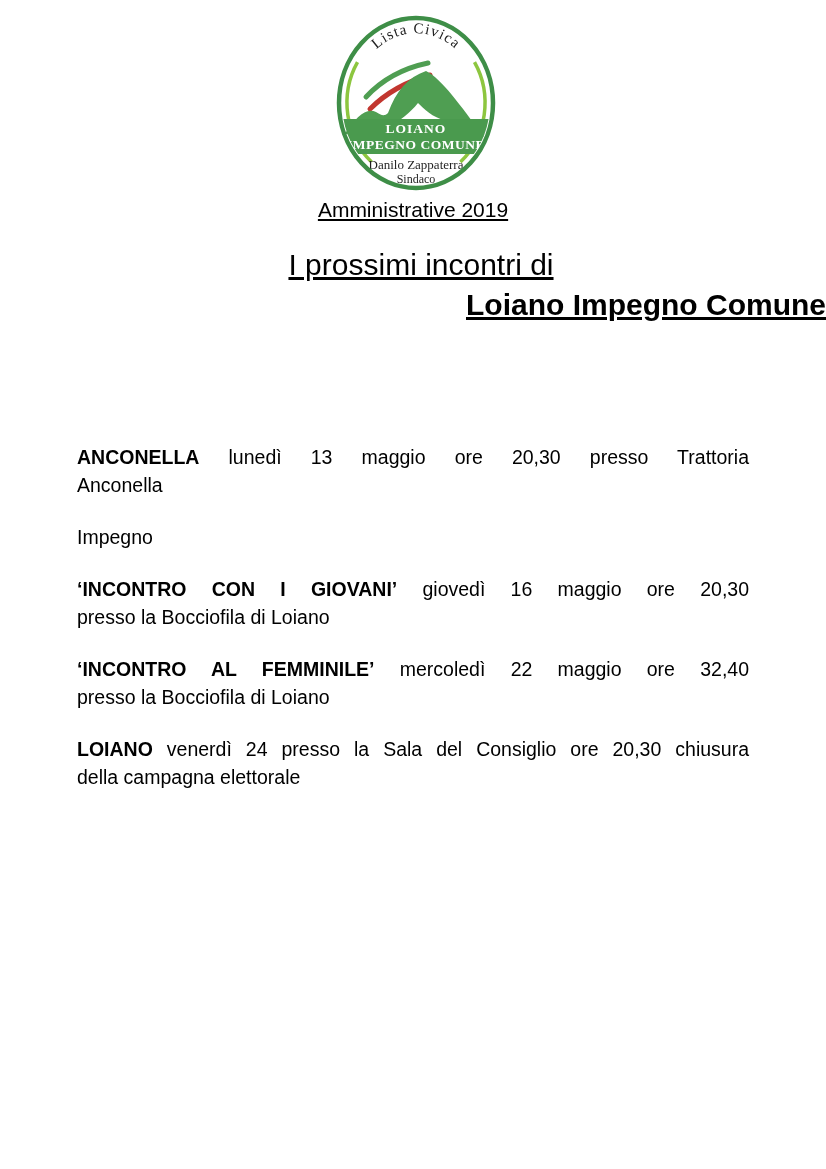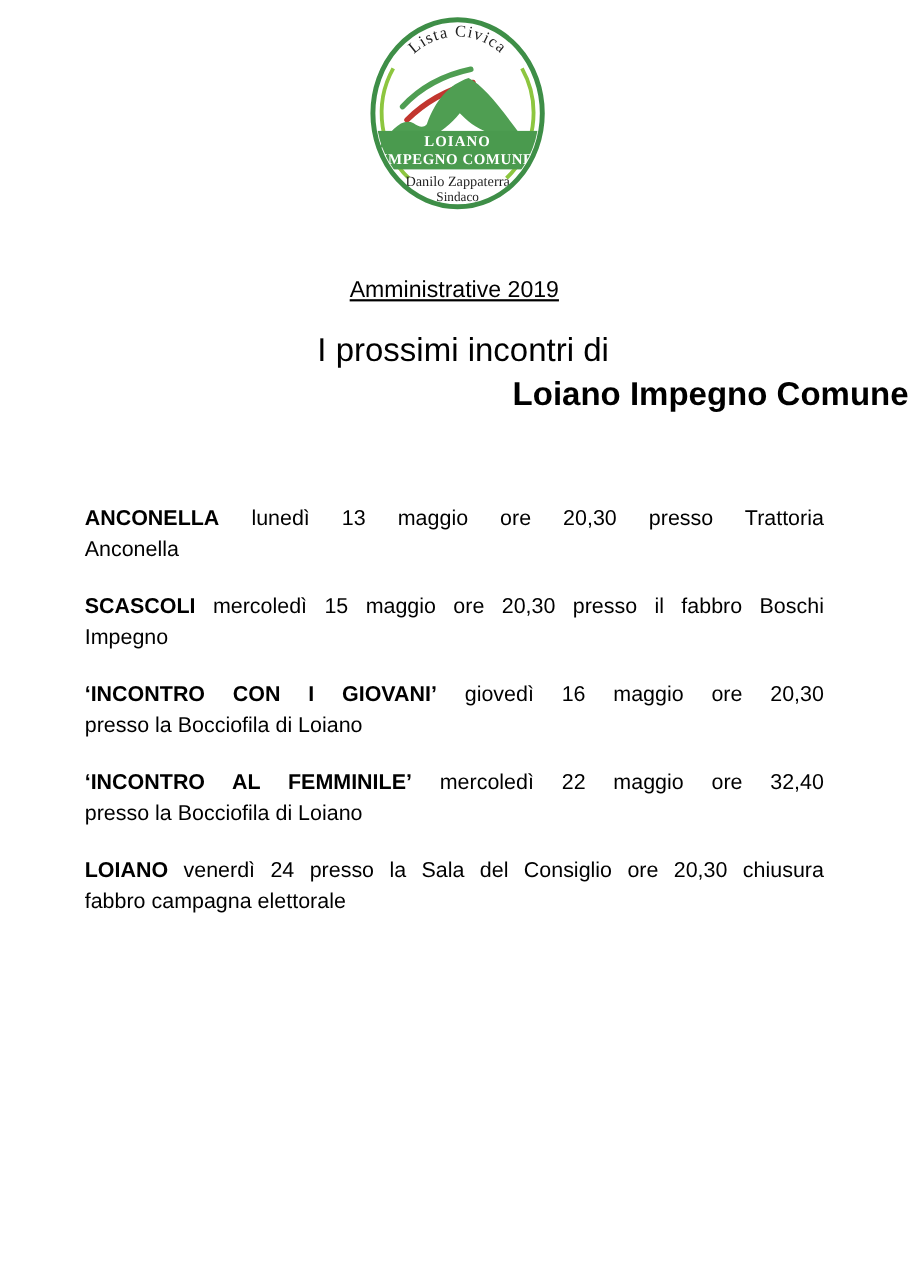--- a/index.html
+++ b/index.html
@@ -11,38 +11,37 @@
     font-family: "Liberation Sans", sans-serif;
     color: #000000;
     overflow: hidden;
   }
   .logo-wrap {
     width: 164px;
     margin: 13px auto 0 auto;
     padding-left: 6px; 
   }
   .subtitle {
-    margin-top: 53px;
     text-align: center;
     font-size: 21px;
     font-weight: 400;
     text-decoration: underline;
     line-height: 26px;
   }
   .title {
     margin-top: 22px;
     text-align: center;
     font-size: 30px;
     line-height: 40px;
   }
   .title .t1 { display: block; font-weight: 400; }
   .title .t2 { display: block; font-weight: 700; text-align: right; }
   .events {
     width: 672px;
-    margin: 78px auto 0 auto;
+    margin: 118px auto 0 auto;
   }
   .event {
     margin: 0 0 24px 0;
     font-size: 19.5px;
     line-height: 28px;
   }
   .event .l1 {
     display: block;
     text-align: justify;
     text-align-last: justify;
@@ -98,52 +97,50 @@
 
       <text x="82" y="156" text-anchor="middle" font-size="13" fill="#1f1f1f">Danilo Zappaterra</text>
       <text x="82" y="170" text-anchor="middle" font-size="12" fill="#1f1f1f">Sindaco</text>
 
       <ellipse cx="82" cy="90" rx="77" ry="85" fill="none" stroke="#3e8e47" stroke-width="4.5"></ellipse>
     </svg>
   </div>
 
   <div class="subtitle">Amministrative 2019</div>
 
-  <h1 class="title" style="margin:22px 0 0 16px;">
+  <h1 class="title" style="margin:22px 0 0 16px;text-decoration:underline;">
     <span class="t1">I prossimi incontri di</span>
     <span class="t2">Loiano Impegno Comune</span>
   </h1>
 
   <div class="events">
 
     <p class="event">
       <span class="l1"><strong>ANCONELLA</strong>
         <span>lunedì 13 maggio ore 20,30 presso Trattoria</span></span>
       <span class="l2">Anconella</span>
     </p>
 
     <p class="event">
-      <span class="l1"><strong>SCASCOLI</strong>
-        <span>mercoledì 15 maggio ore 20,30 presso il fabbro Boschi</span></span>
       <span class="l2">Impegno</span>
     </p>
 
     <p class="event">
       <span class="l1"><strong>‘INCONTRO CON I GIOVANI’</strong>
         <span>giovedì 16 maggio ore 20,30</span></span>
       <span class="l2">presso la Bocciofila di Loiano</span>
     </p>
 
 
     <p class="event">
       <span class="l1"><strong>‘INCONTRO AL FEMMINILE’</strong>
         <span>mercoledì 22 maggio ore 32,40</span></span>
       <span class="l2">presso la Bocciofila di Loiano</span>
     </p>
 
     <p class="event">
       <span class="l1"><strong>LOIANO</strong>
         <span>venerdì 24 presso la Sala del Consiglio ore 20,30 chiusura</span></span>
-      <span class="l2">fabbro campagna elettorale</span>
+      <span class="l2">della campagna elettorale</span>
     </p>
 
   </div>
 </div>
 
 </body></html>

